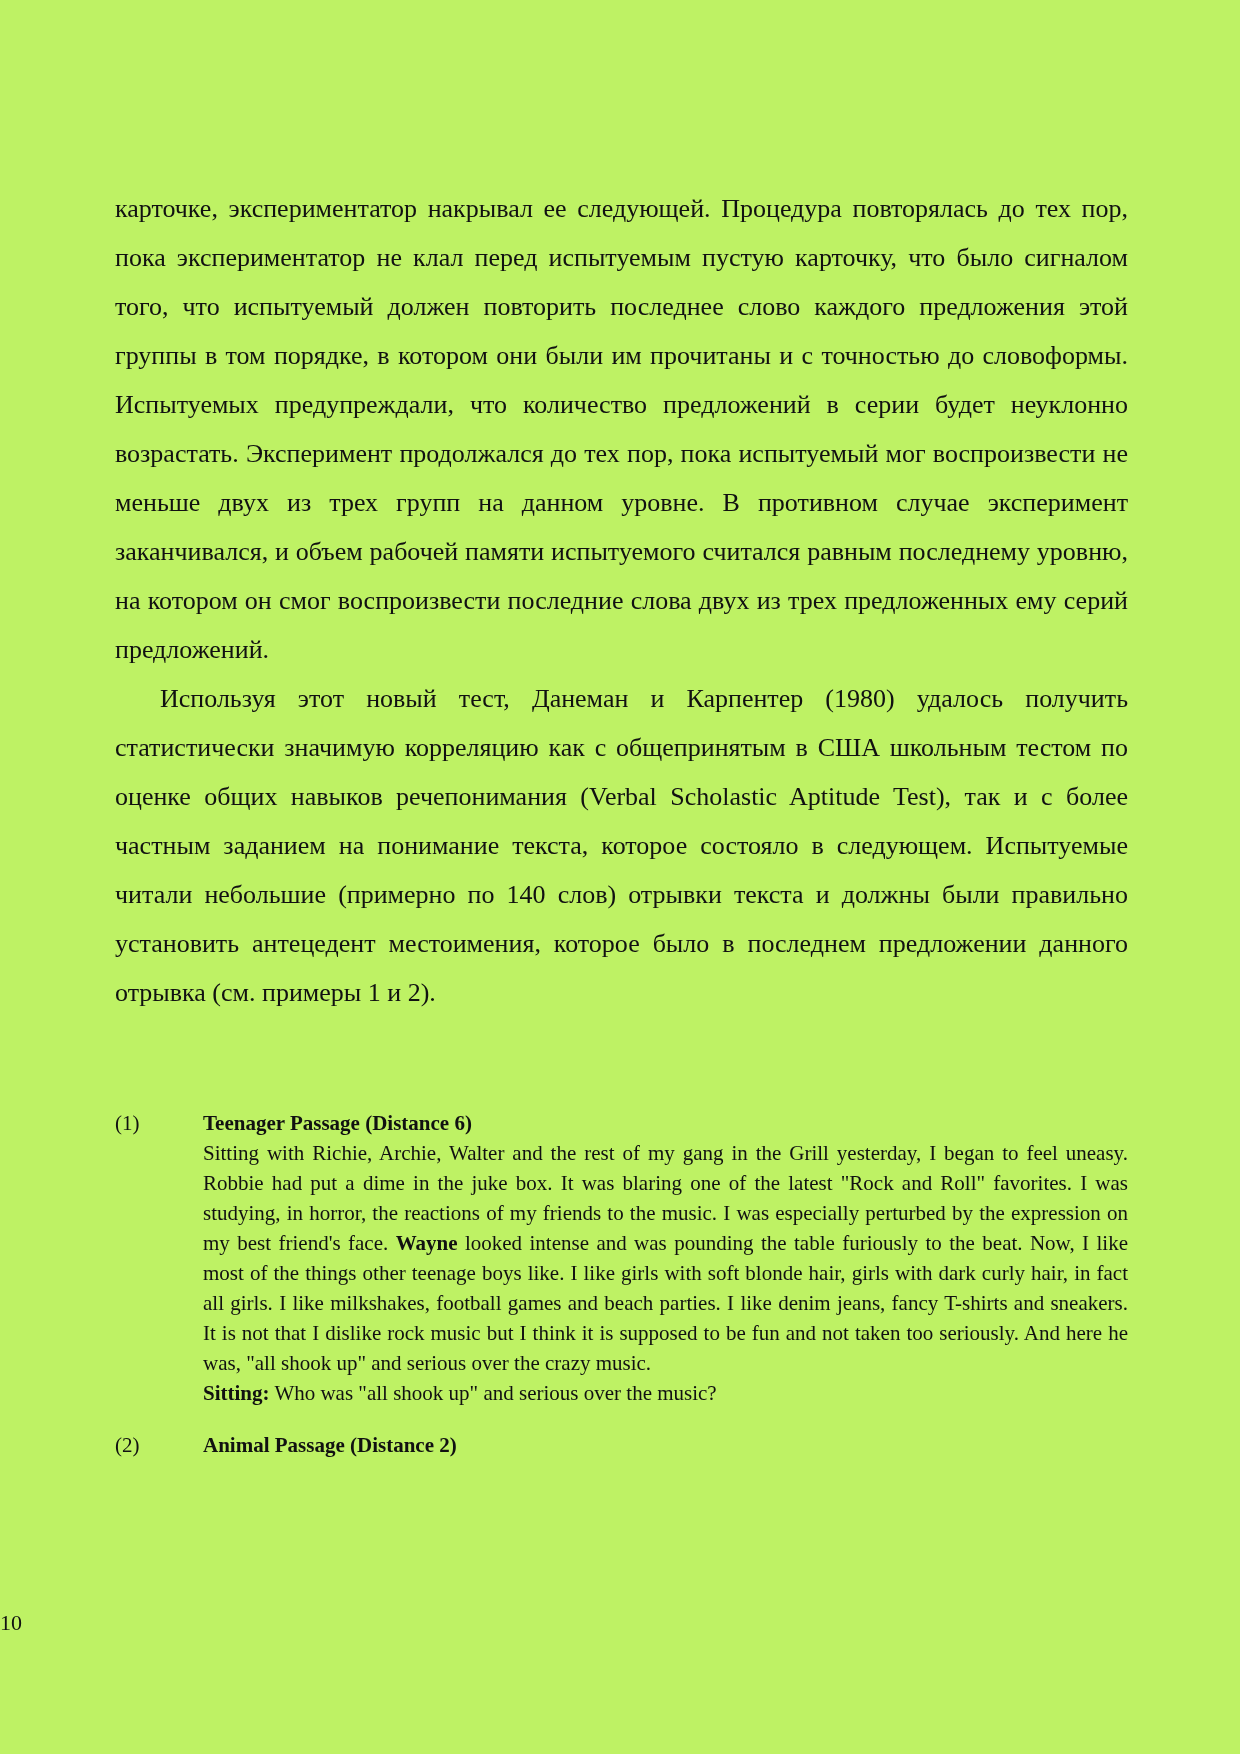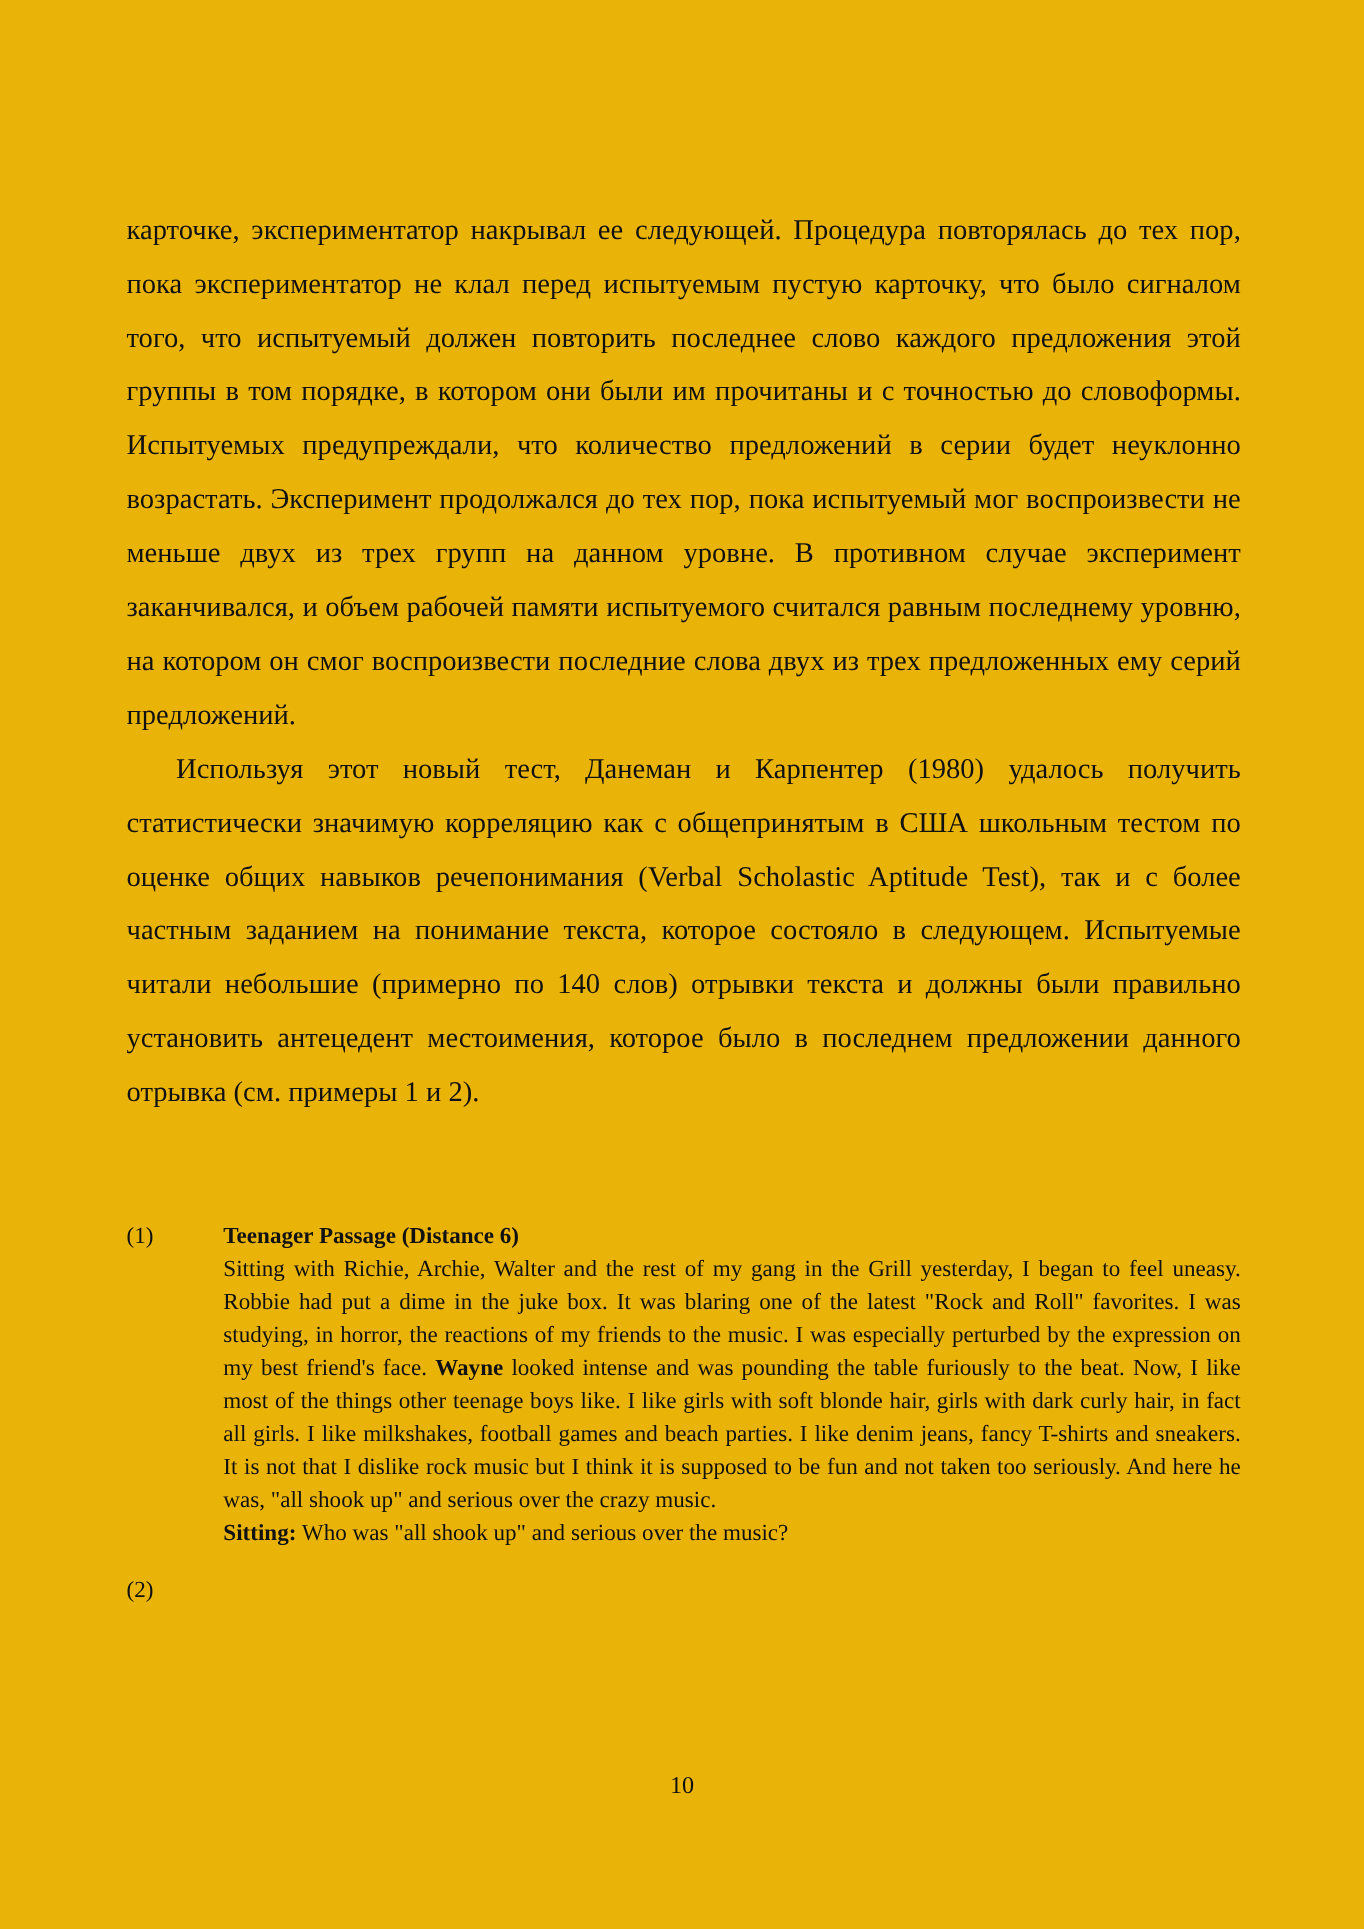--- a/index.html
+++ b/index.html
@@ -1,31 +1,31 @@
 <!DOCTYPE html>
 <html><head>
 <meta charset="utf-8">
 <style>
   html, body { margin: 0; padding: 0; background: #ffffff; }
   body { width: 1240px; height: 1754px; position: relative; overflow: hidden;
          font-family: "Liberation Serif", "DejaVu Serif", serif; color: #111; }
-  .page { position: absolute; left: 0; top: 0; width: 1240px; height: 1754px; background: #eab308; }
+  .page { position: absolute; left: 0; top: 0; width: 1240px; height: 1754px; background: #bef264; }
   .body-text { position: absolute; left: 115px; width: 1013px; top: 184px;
                font-size: 26px; line-height: 49px; text-align: justify; }
   .body-text p { margin: 0; }
   .body-text p.indent { text-indent: 45px; font-family: Liberation Serif, serif; }
   .examples { position: absolute; left: 115px; width: 1013px; top: 1086px; font-size: 21px; line-height: 30px; }
   .example { position: relative; margin-bottom: 22px; }
   .ex-num { position: absolute; left: 0; top: 0; }
   .ex-content { margin-left: 88px; text-align: justify; margin-top: 22px; }
   .ex-title { font-weight: bold; }
   .ex-text { margin: 0; }
   .q-label { font-weight: bold; }
   .bold { font-weight: bold; }
-  .page-number { position: absolute; left: 0; width: 1240px; top: 1610px; text-align: center; font-size: 22px; }
+  .page-number { position: absolute; left: 0; width: 1240px; top: 1610px; font-size: 22px; }
 </style>
 </head>
 <body>
 
 <div class="page">
 
   <div class="body-text">
     <p>карточке, экспериментатор накрывал ее следующей. Процедура повторялась до тех пор, пока экспериментатор не клал перед испытуемым пустую карточку, что было сигналом того, что испытуемый должен повторить последнее слово каждого предложения этой группы в том порядке, в котором они были им прочитаны и с точностью до словоформы. Испытуемых предупреждали, что количество предложений в серии будет неуклонно возрастать. Эксперимент продолжался до тех пор, пока испытуемый мог воспроизвести не меньше двух из трех групп на данном уровне. В противном случае эксперимент заканчивался, и объем рабочей памяти испытуемого считался равным последнему уровню, на котором он смог воспроизвести последние слова двух из трех предложенных ему серий предложений.</p>
     <p class="indent">Используя этот новый тест, Данеман и Карпентер (1980) удалось получить статистически значимую корреляцию как с общепринятым в США школьным тестом по оценке общих навыков речепонимания (Verbal Scholastic Aptitude Test), так и с более частным заданием на понимание текста, которое состояло в следующем.   Испытуемые читали небольшие (примерно по 140 слов) отрывки текста и должны были правильно установить антецедент местоимения, которое было в последнем предложении данного отрывка (см. примеры 1 и 2).</p>
   </div>
@@ -36,18 +36,19 @@
       <div class="ex-content">
         <div class="ex-title">Teenager Passage (Distance 6)</div>
         <p class="ex-text"><span>Sitting with Richie, Archie, Walter and the rest of my gang in the Grill yesterday, I began to feel uneasy. Robbie had put a dime in the juke box. It was blaring one of the latest "Rock and Roll" favorites. I was studying, in horror, the reactions of my friends to the music. I was especially perturbed by the expression on my best friend's face. </span><span class="bold">Wayne</span><span> looked intense and was pounding the table furiously to the beat. Now, I like most of the things other teenage boys like. I like girls with soft blonde hair, girls with dark curly hair, in fact all girls. I like milkshakes, football games and beach parties. I like denim jeans, fancy T-shirts and sneakers. It is not that I dislike rock music but I think it is supposed to be fun and not taken too seriously. And here he was, "all shook up" and serious over the crazy music.</span></p>
         <div><span class="q-label">Sitting:</span><span> Who was "all shook up" and serious over the music?</span></div>
       </div>
     </div>
 
     <div class="example">
       <span class="ex-num">(2)</span>
       <div class="ex-content">
+        <div class="ex-title">Animal Passage (Distance 2)</div>
       </div>
     </div>
   </div>
 
   <div class="page-number">10</div>
 </div>
 
 </body></html>

